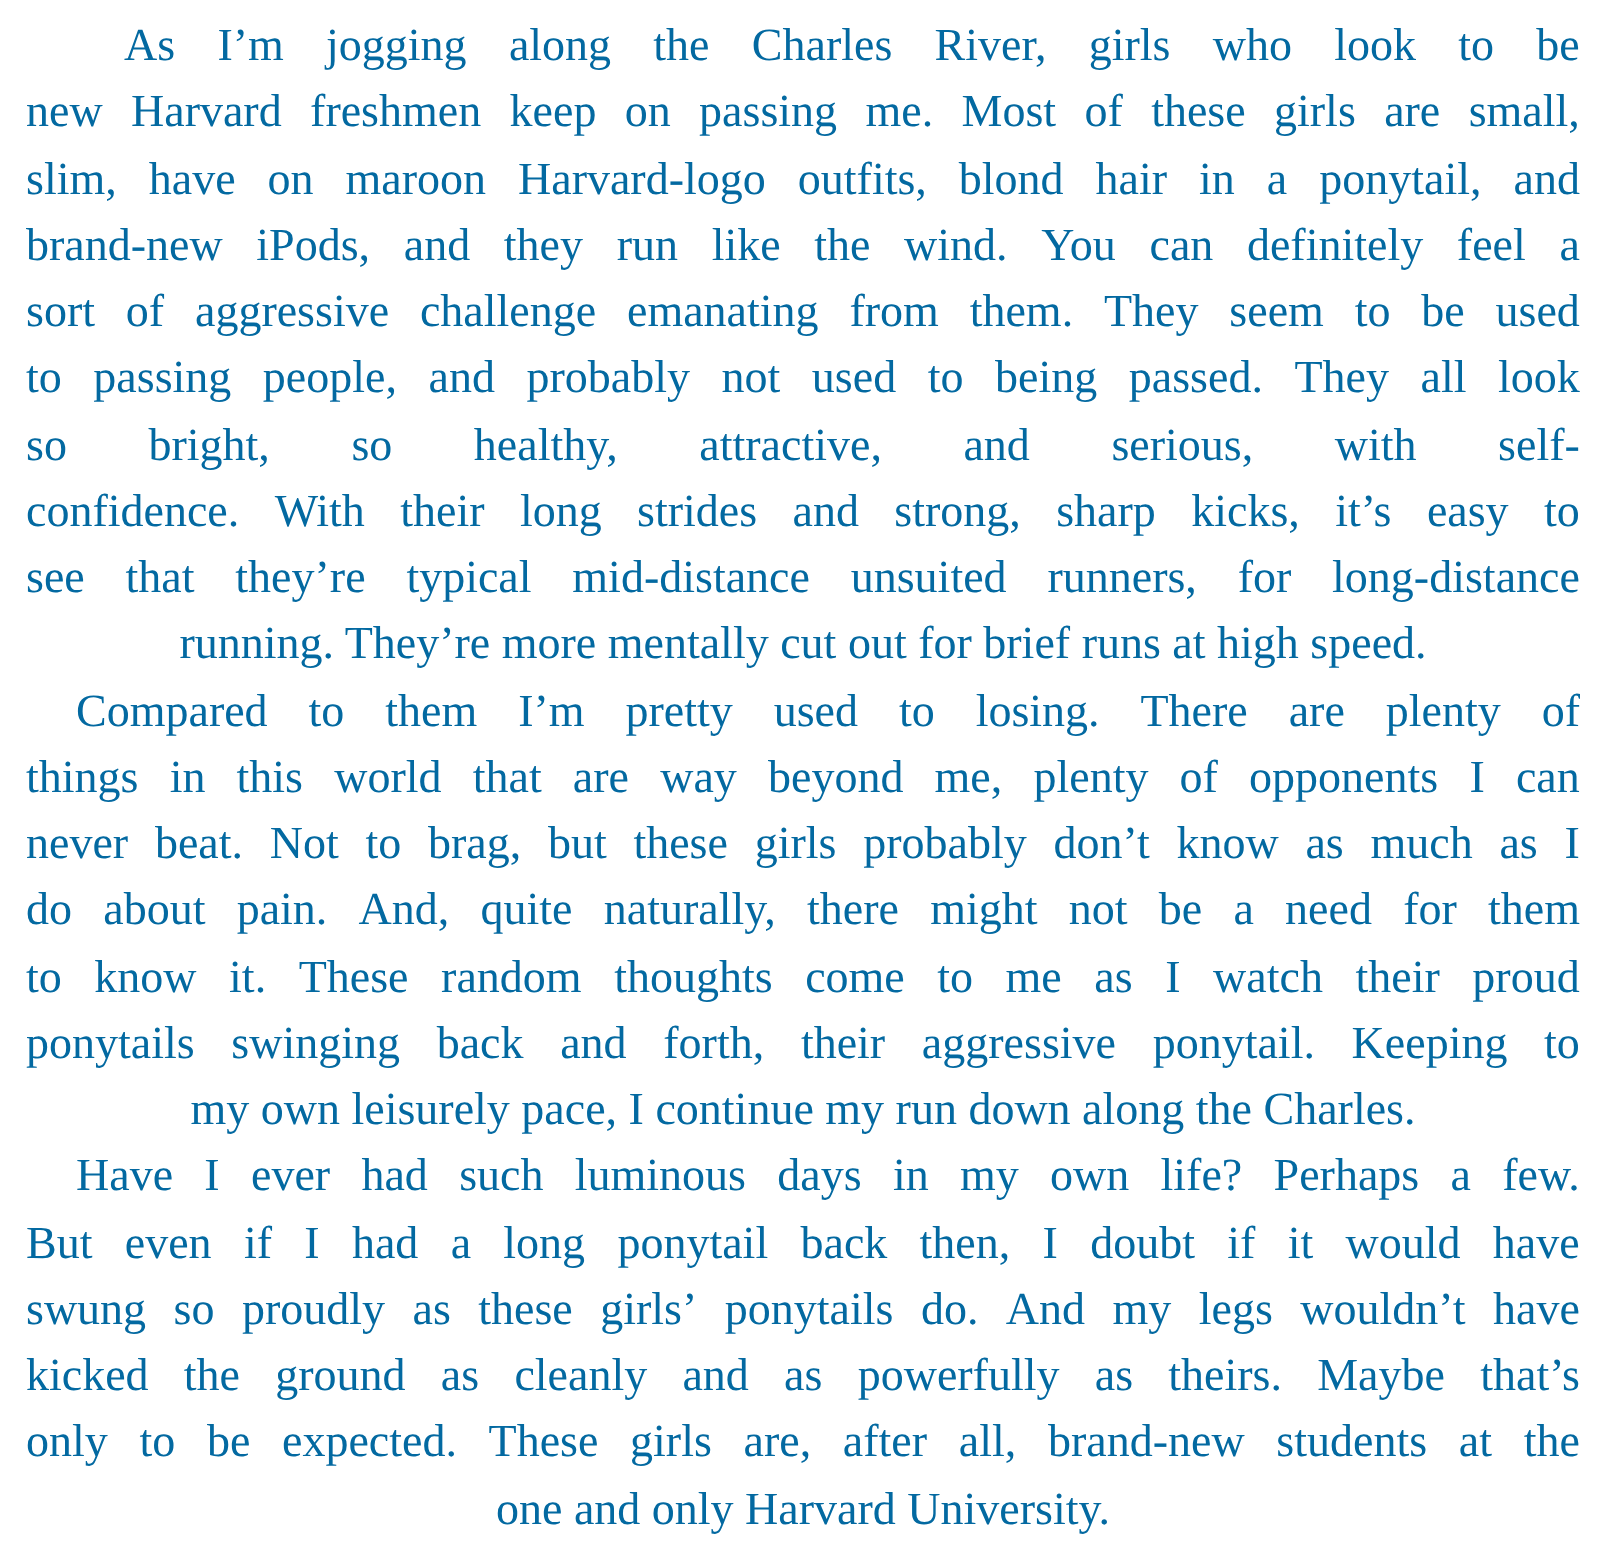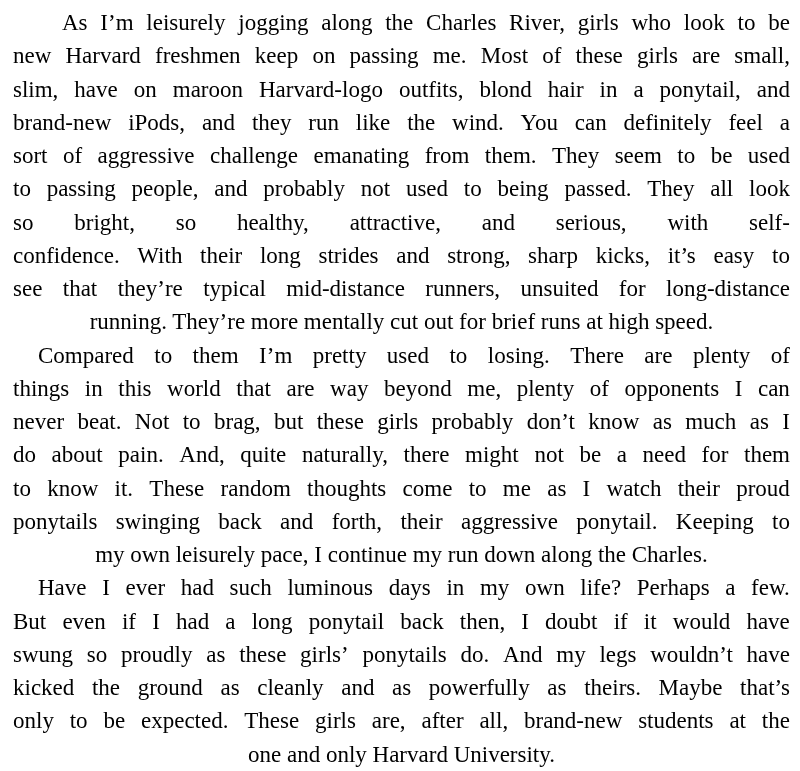--- a/index.html
+++ b/index.html
@@ -46,27 +46,26 @@
   .para .line-first > span:first-child {
     margin-left: 25px;
   }
   .para-first .line-first > span:first-child {
     margin-left: 49px;
   }
 </style>
 </head>
 <body style="background: rgb(255, 255, 255);">
 
-<div class="page" style="color: #000000; border-radius: 30px;">
+<div class="page" style="color: #0369a1; border-radius: 30px;">
   <div id="text-body">
       <div class="para para-first">
         <div class="line line-first">
           <span>As</span>
           <span>I’m</span>
-          <span>leisurely</span>
           <span>jogging</span>
           <span>along</span>
           <span>the</span>
           <span>Charles</span>
           <span>River,</span>
           <span>girls</span>
           <span>who</span>
           <span>look</span>
           <span>to</span>
           <span>be</span>
@@ -168,22 +167,22 @@
           <span>it’s</span>
           <span>easy</span>
           <span>to</span>
         </div>
         <div class="line">
           <span>see</span>
           <span>that</span>
           <span>they’re</span>
           <span>typical</span>
           <span>mid-distance</span>
+          <span>unsuited</span>
           <span>runners,</span>
-          <span>unsuited</span>
           <span>for</span>
           <span>long-distance</span>
         </div>
         <div class="line-last">running. They’re more mentally cut out for brief runs at high speed.</div>
       </div>
       <div class="para">
         <div class="line line-first">
           <span>Compared</span>
           <span>to</span>
           <span>them</span>

